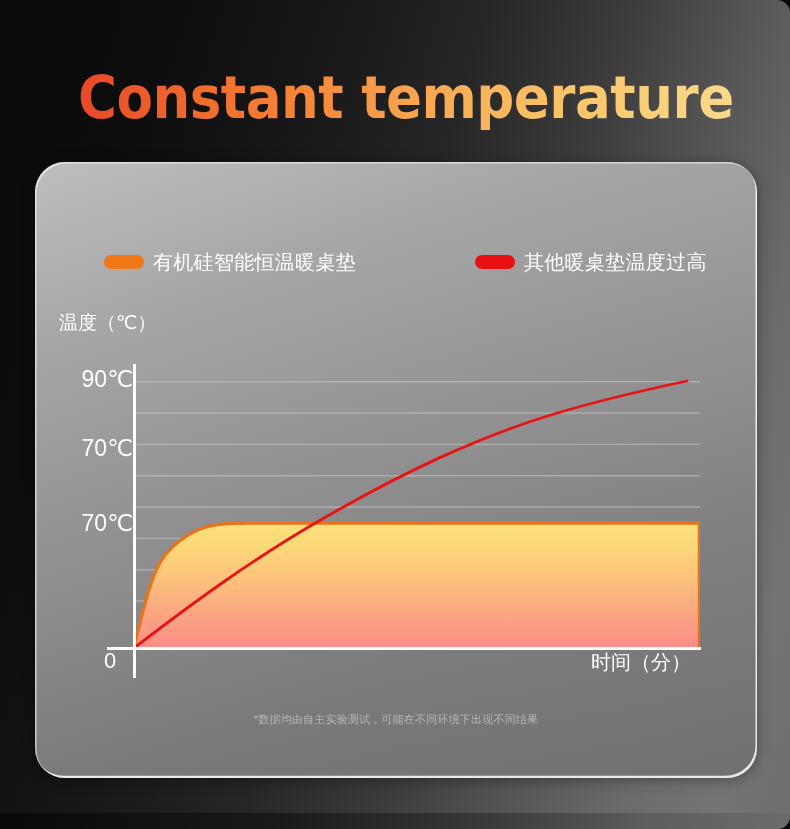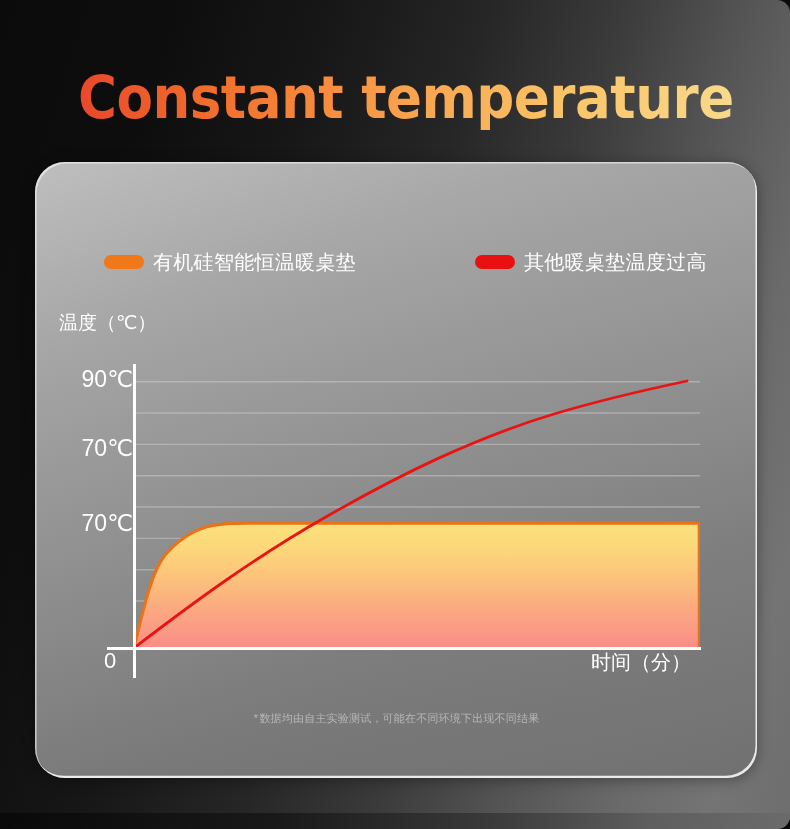--- a/index.html
+++ b/index.html
@@ -213,21 +213,21 @@
   #footnote {
     position: absolute;
     left: 0;
     right: 0;
     top: 549px;
     text-align: center;
     color: #b7b7b7;
     font-size: 11px;
     line-height: 16px;
     letter-spacing: 0.2px;
-    font-family: Liberation Mono, monospace;
+    font-family: Liberation Sans, sans-serif;
   }
 </style>
 </head>
 <body>
 
 <div id="page">
 
   <div id="headline">Constant temperature</div>
 
   <div id="card">

